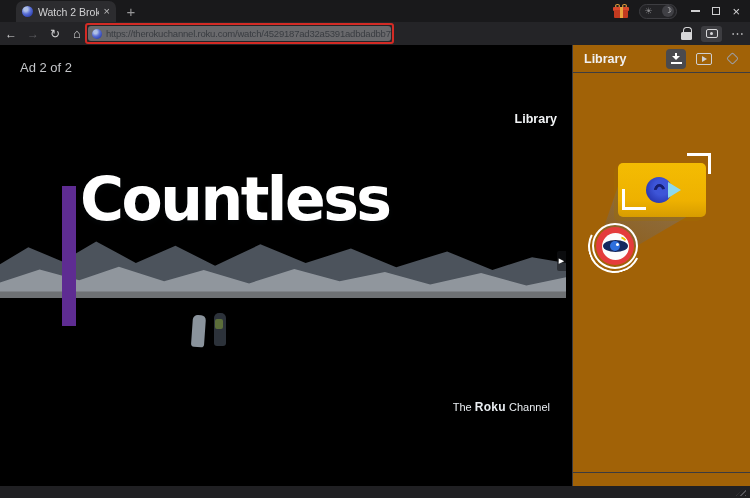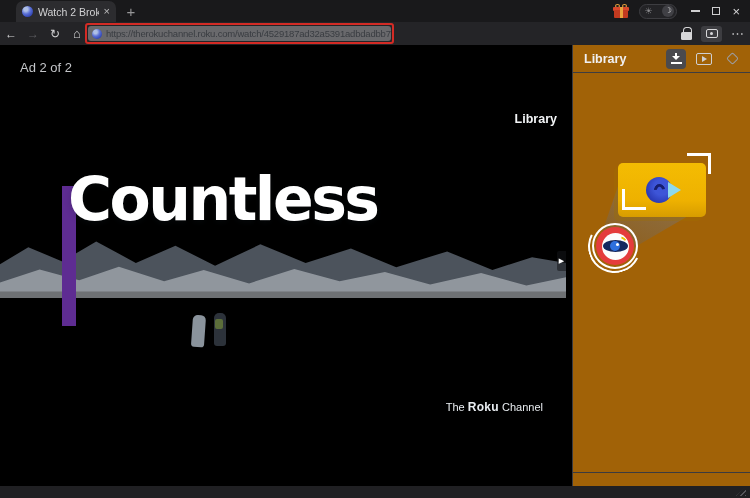--- a/index.html
+++ b/index.html
@@ -67,28 +67,28 @@
              radial-gradient(ellipse 50% 30% at 0% 100%, rgba(30,40,55,.45), transparent 75%),
              linear-gradient(180deg,#a4aab1 0%, #959ca4 16%, #878f98 30%, #79828c 40%, #6e7a87 48%,
                              #637避 0, #62748a 56%, #5f7894 66%, #6c88a6 76%, #7896b2 86%, #82a0ba 94%, #8aa7c0 100%); }
   .mountains { position:absolute; left:0; top:36%; width:100%; height:22%; background:#59616c; opacity:.85;
                clip-path:polygon(0 62%,5% 38%,11% 58%,17% 30%,24% 60%,31% 36%,38% 64%,46% 34%,54% 60%,62% 40%,70% 66%,79% 44%,87% 70%,94% 52%,100% 60%,100% 100%,0 100%); }
   .snowband { position:absolute; left:0; top:44%; width:100%; height:16%; background:#c8cdd4; opacity:.55;
               clip-path:polygon(0 70%,7% 45%,14% 66%,21% 40%,29% 68%,36% 46%,44% 72%,52% 44%,60% 68%,68% 50%,76% 74%,85% 52%,93% 76%,100% 60%,100% 100%,0 100%); }
   .badge { position:absolute; right:9px; top:9px; font-size:12.5px; font-weight:bold; color:#f2f4f6;
            text-shadow:0 1px 2px rgba(0,0,0,.35); }
   .purple-bar { position:absolute; left:62px; top:83px; width:14px; height:140px; background:#5e2c92; }
-  .headline { position:absolute; left:68px; top:66px; font-family:"DejaVu Sans", sans-serif; font-weight:800;
+  .headline { position:absolute; left:80px; top:66px; font-family:"DejaVu Sans", sans-serif; font-weight:800;
               font-size:60px; line-height:60px; letter-spacing:-2.5px; color:#ffffff;
               text-shadow:0 2px 6px rgba(20,30,40,.25); }
   .hiker { position:absolute; border-radius:5px 5px 3px 3px; }
   .hiker.a { left:192px; top:212px; width:13px; height:32px; background:#8a939c; transform:rotate(4deg); }
   .hiker.b { left:214px; top:210px; width:12px; height:33px; background:#2c323a; }
   .hiker.b i { position:absolute; left:1px; top:6px; width:8px; height:10px; background:#5c6e3a; border-radius:2px; display:block; }
-  .roku-brand { position:absolute; right:23px; bottom:14px; font-size:11px; color:#e9edf1;
+  .roku-brand { position:absolute; right:16px; bottom:14px; font-size:11px; color:#e9edf1;
                 text-shadow:0 1px 2px rgba(0,0,0,.3); }
   .roku-brand b { font-size:12px; font-weight:800; letter-spacing:.3px; }
   .next-handle { position:absolute; right:0; top:148px; width:9px; height:20px; background:rgba(20,22,25,.55);
                  display:flex; align-items:center; justify-content:center; color:#fff; font-size:7px; border-radius:2px 0 0 2px; }
 
   .fab { position:absolute; right:6px; bottom:6px; width:34px; height:34px; border-radius:50%;
          background:#2f9edd; border:none; display:flex; align-items:center; justify-content:center; }
   .fab-glyph { position:relative; width:14px; height:14px; }
   .fab-glyph .stem { position:absolute; left:6px; top:0; width:2px; height:6px; background:#fff; }
   .fab-glyph .tri { position:absolute; left:2px; top:5px; width:0; height:0;

